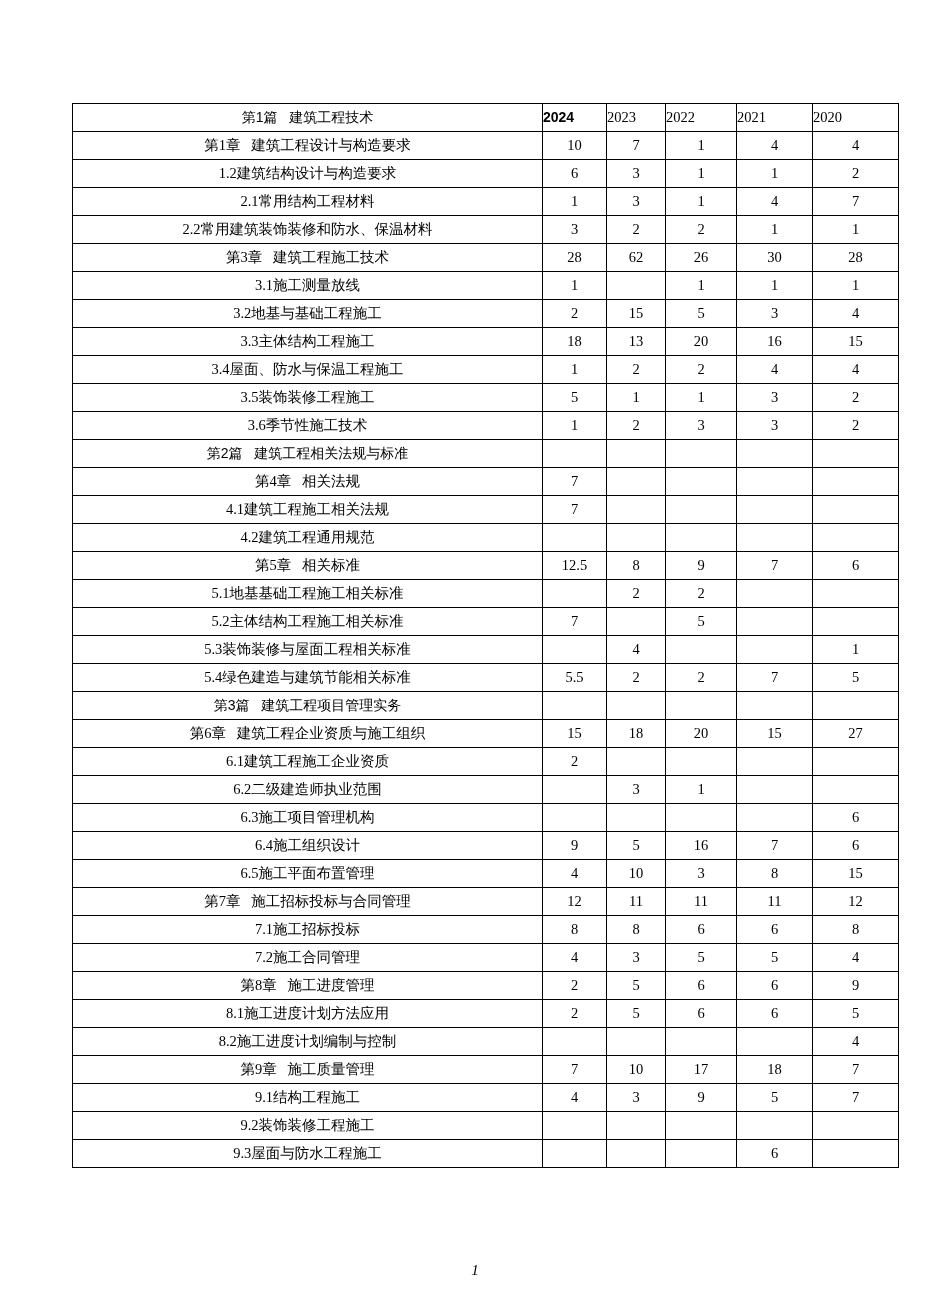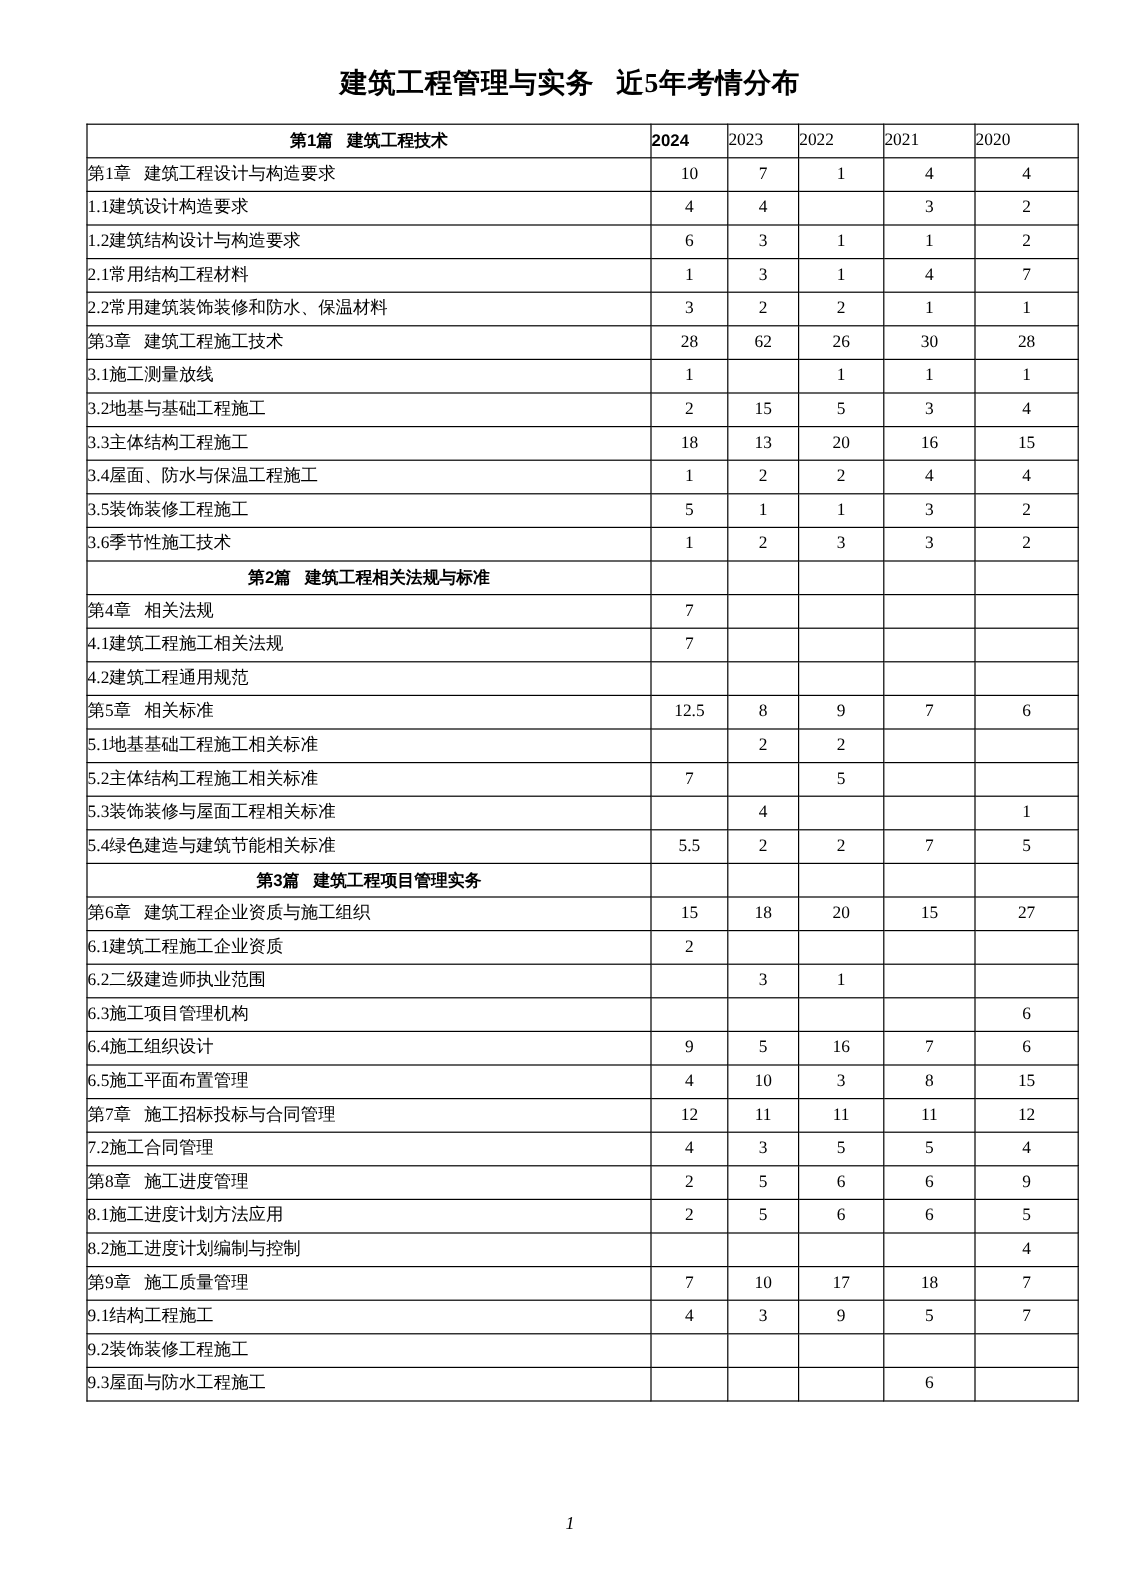--- a/index.html
+++ b/index.html
@@ -51,34 +51,34 @@
   table.exam td {
     border: 1px solid #000000;
     height: 28px;
     padding: 0 0 0 0;
     vertical-align: middle;
     font-size: 14.5px;
     line-height: 1.1;
   }
   td.label {
     padding-left: 3px;
-    text-align: left;
+    text-align: center;
     white-space: pre;
     font-family: "Liberation Serif", "DejaVu Serif", serif;
   }
   td.num {
     text-align: center;
     font-family: "Liberation Serif", "DejaVu Serif", serif;
     font-size: 14.5px;
   }
   
   tr.section td.label {
     text-align: center;
     font-family: "Liberation Sans", "DejaVu Sans", sans-serif;
-    font-weight: bold;
+    font-weight: normal;
     font-size: 14px;
     white-space: pre;
     padding-left: 0;
   }
   
   td.yhead {
     font-family: "Liberation Serif", "DejaVu Serif", serif;
     font-size: 14.5px;
   }
   td.yhead.current {
@@ -94,21 +94,20 @@
     font-style: italic;
     font-size: 15px;
     font-family: "Liberation Serif", "DejaVu Serif", serif;
   }
 </style>
 </head>
 <body>
 
 <div class="page">
 
-  <div class="doc-title">建筑工程管理与实务   近5年考情分布</div>
 
   <div class="table-wrap">
     <table class="exam">
       <colgroup>
         <col class="c-label">
         <col class="c-y0">
         <col class="c-y1">
         <col class="c-y2">
         <col class="c-y3">
         <col class="c-y4">
@@ -124,28 +123,20 @@
           </tr>
           <tr>
             <td class="label">第1章   建筑工程设计与构造要求</td>
             <td class="num">10</td>
             <td class="num">7</td>
             <td class="num">1</td>
             <td class="num">4</td>
             <td class="num">4</td>
           </tr>
           <tr>
-            <td class="label">1.1建筑设计构造要求</td>
-            <td class="num">4</td>
-            <td class="num">4</td>
-            <td class="num"></td>
-            <td class="num">3</td>
-            <td class="num">2</td>
-          </tr>
-          <tr>
             <td class="label">1.2建筑结构设计与构造要求</td>
             <td class="num">6</td>
             <td class="num">3</td>
             <td class="num">1</td>
             <td class="num">1</td>
             <td class="num">2</td>
           </tr>
           <tr>
             <td class="label">2.1常用结构工程材料</td>
             <td class="num">1</td>
@@ -348,20 +339,28 @@
           </tr>
           <tr>
             <td class="label">第7章   施工招标投标与合同管理</td>
             <td class="num">12</td>
             <td class="num">11</td>
             <td class="num">11</td>
             <td class="num">11</td>
             <td class="num">12</td>
           </tr>
           <tr>
+            <td class="label">7.1施工招标投标</td>
+            <td class="num">8</td>
+            <td class="num">8</td>
+            <td class="num">6</td>
+            <td class="num">6</td>
+            <td class="num">8</td>
+          </tr>
+          <tr>
             <td class="label">7.2施工合同管理</td>
             <td class="num">4</td>
             <td class="num">3</td>
             <td class="num">5</td>
             <td class="num">5</td>
             <td class="num">4</td>
           </tr>
           <tr>
             <td class="label">第8章   施工进度管理</td>
             <td class="num">2</td>

